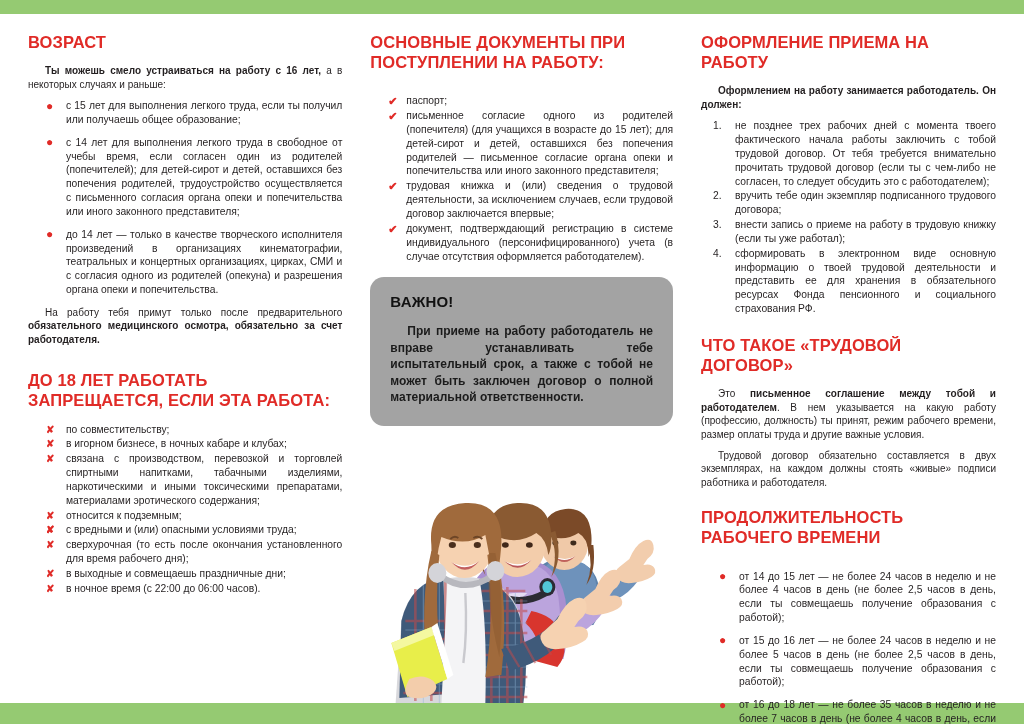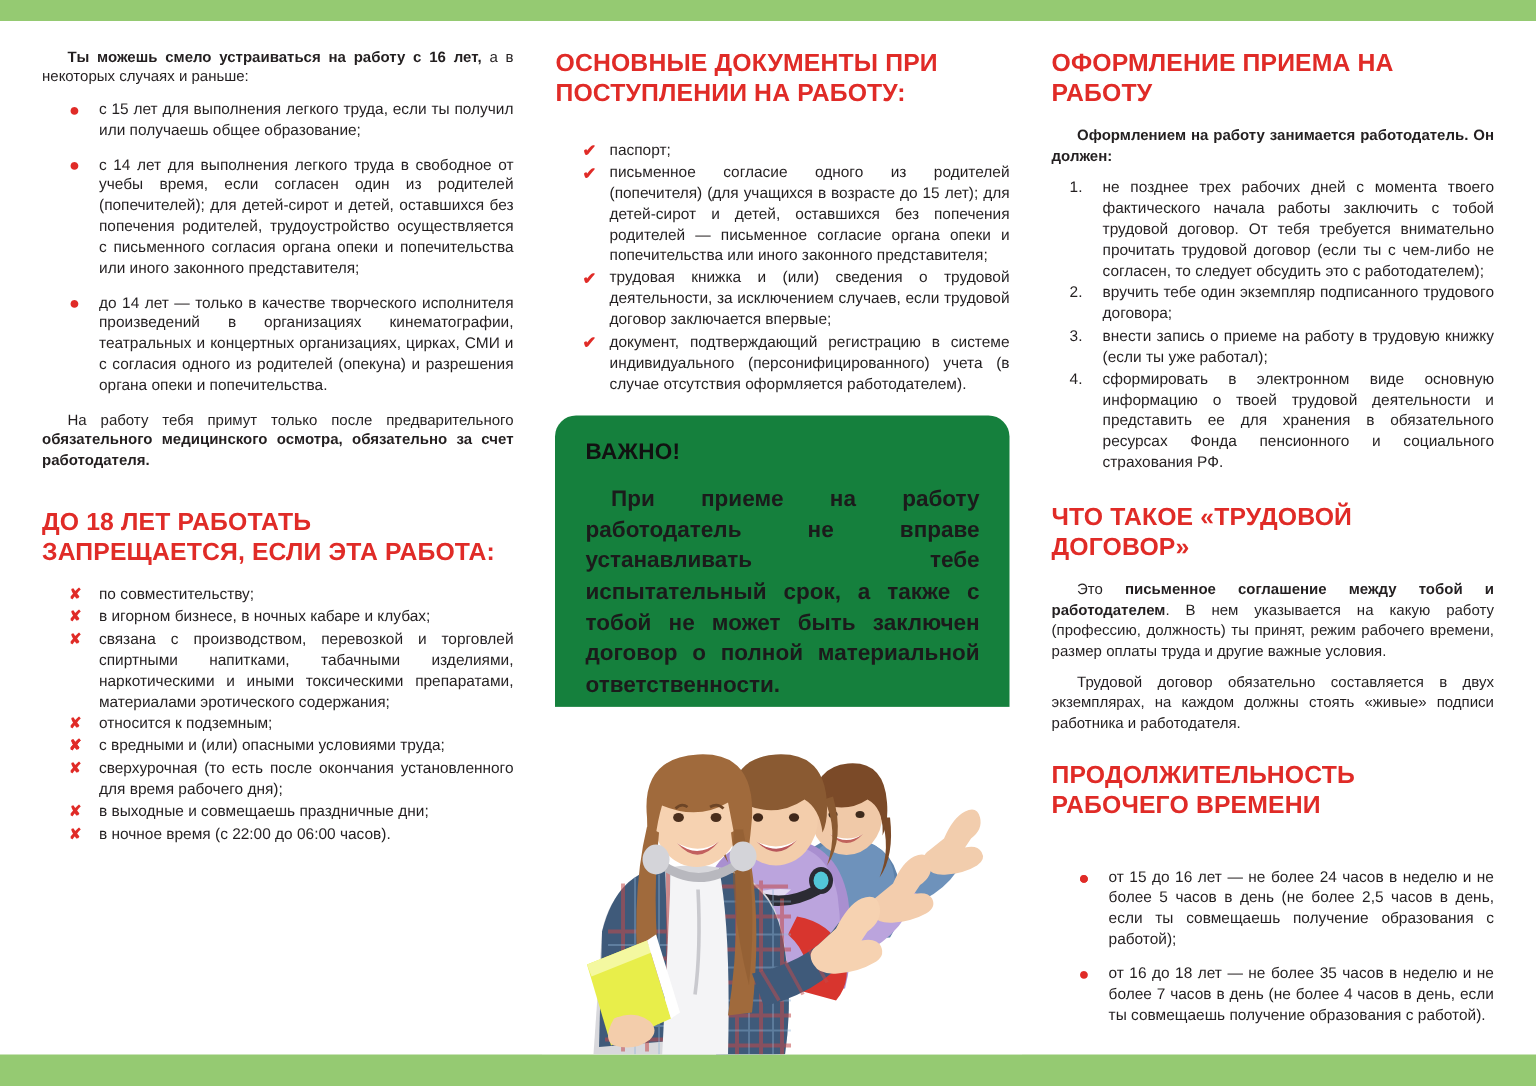--- a/index.html
+++ b/index.html
@@ -85,34 +85,34 @@
   .mark.check { font-weight: bold; font-size: 11px; }
   ol.mk > li .mark.num {
     color: #231f20;
     left: 12px;
     width: 20px;
   }
   ol.mk > li { padding-left: 34px; }
   ul.mk.docs > li { padding-left: 36px; margin-bottom: 1px; }
 
   .callout {
-    background: #15803d;
+    background: #a3a3a3;
     border-radius: 14px;
     padding: 16px 20px 20px 20px;
     margin-top: 14px;
   }
   .callout h3 {
     font-size: 15px;
     font-weight: bold;
     color: #111111;
     margin-bottom: 13px;
     letter-spacing: 0.2px;
   }
   .callout p {
-    font-size: 15px;
+    font-size: 12px;
     line-height: 1.37;
     color: #1b1b1b;
     font-weight: bold;
     text-align: justify;
     text-indent: 17px;
   }
 
   .photo-wrap {
     position: absolute;
     left: 0; right: 0; bottom: -10px;
@@ -129,20 +129,21 @@
 
 <div class="page">
 
   <div class="edge-bar top"></div>
   <div class="edge-bar bottom"></div>
 
   <div class="columns">
 
     <div class="col col-1">
 
+      <h2 class="red-head">ВОЗРАСТ</h2>
 
       <p class="body indent"><b>Ты можешь смело устраиваться на работу с 16 лет,</b><span> а в некоторых случаях и раньше:</span></p>
 
       <ul class="mk spaced">
         <li>
           <span class="mark dot">●</span>
           <span>с 15 лет для выполнения легкого труда, если ты получил или получаешь общее образование;</span>
         </li>
         <li>
           <span class="mark dot">●</span>
@@ -362,20 +363,21 @@
 
       <div class="spacer-md"></div>
 
       <h2 class="red-head">ПРОДОЛЖИТЕЛЬНОСТЬ РАБОЧЕГО ВРЕМЕНИ</h2>
 
       <div class="spacer-md"></div>
 
       <ul class="mk spaced">
         <li>
           <span class="mark dot">●</span>
+          <span>от 14 до 15 лет — не более 24 часов в неделю и не более 4 часов в день (не более 2,5 часов в день, если ты совмещаешь получение образования с работой);</span>
         </li>
         <li>
           <span class="mark dot">●</span>
           <span>от 15 до 16 лет — не более 24 часов в неделю и не более 5 часов в день (не более 2,5 часов в день, если ты совмещаешь получение образования с работой);</span>
         </li>
         <li>
           <span class="mark dot">●</span>
           <span>от 16 до 18 лет — не более 35 часов в неделю и не более 7 часов в день (не более 4 часов в день, если ты совмещаешь получение образования с работой).</span>
         </li>
       </ul>

